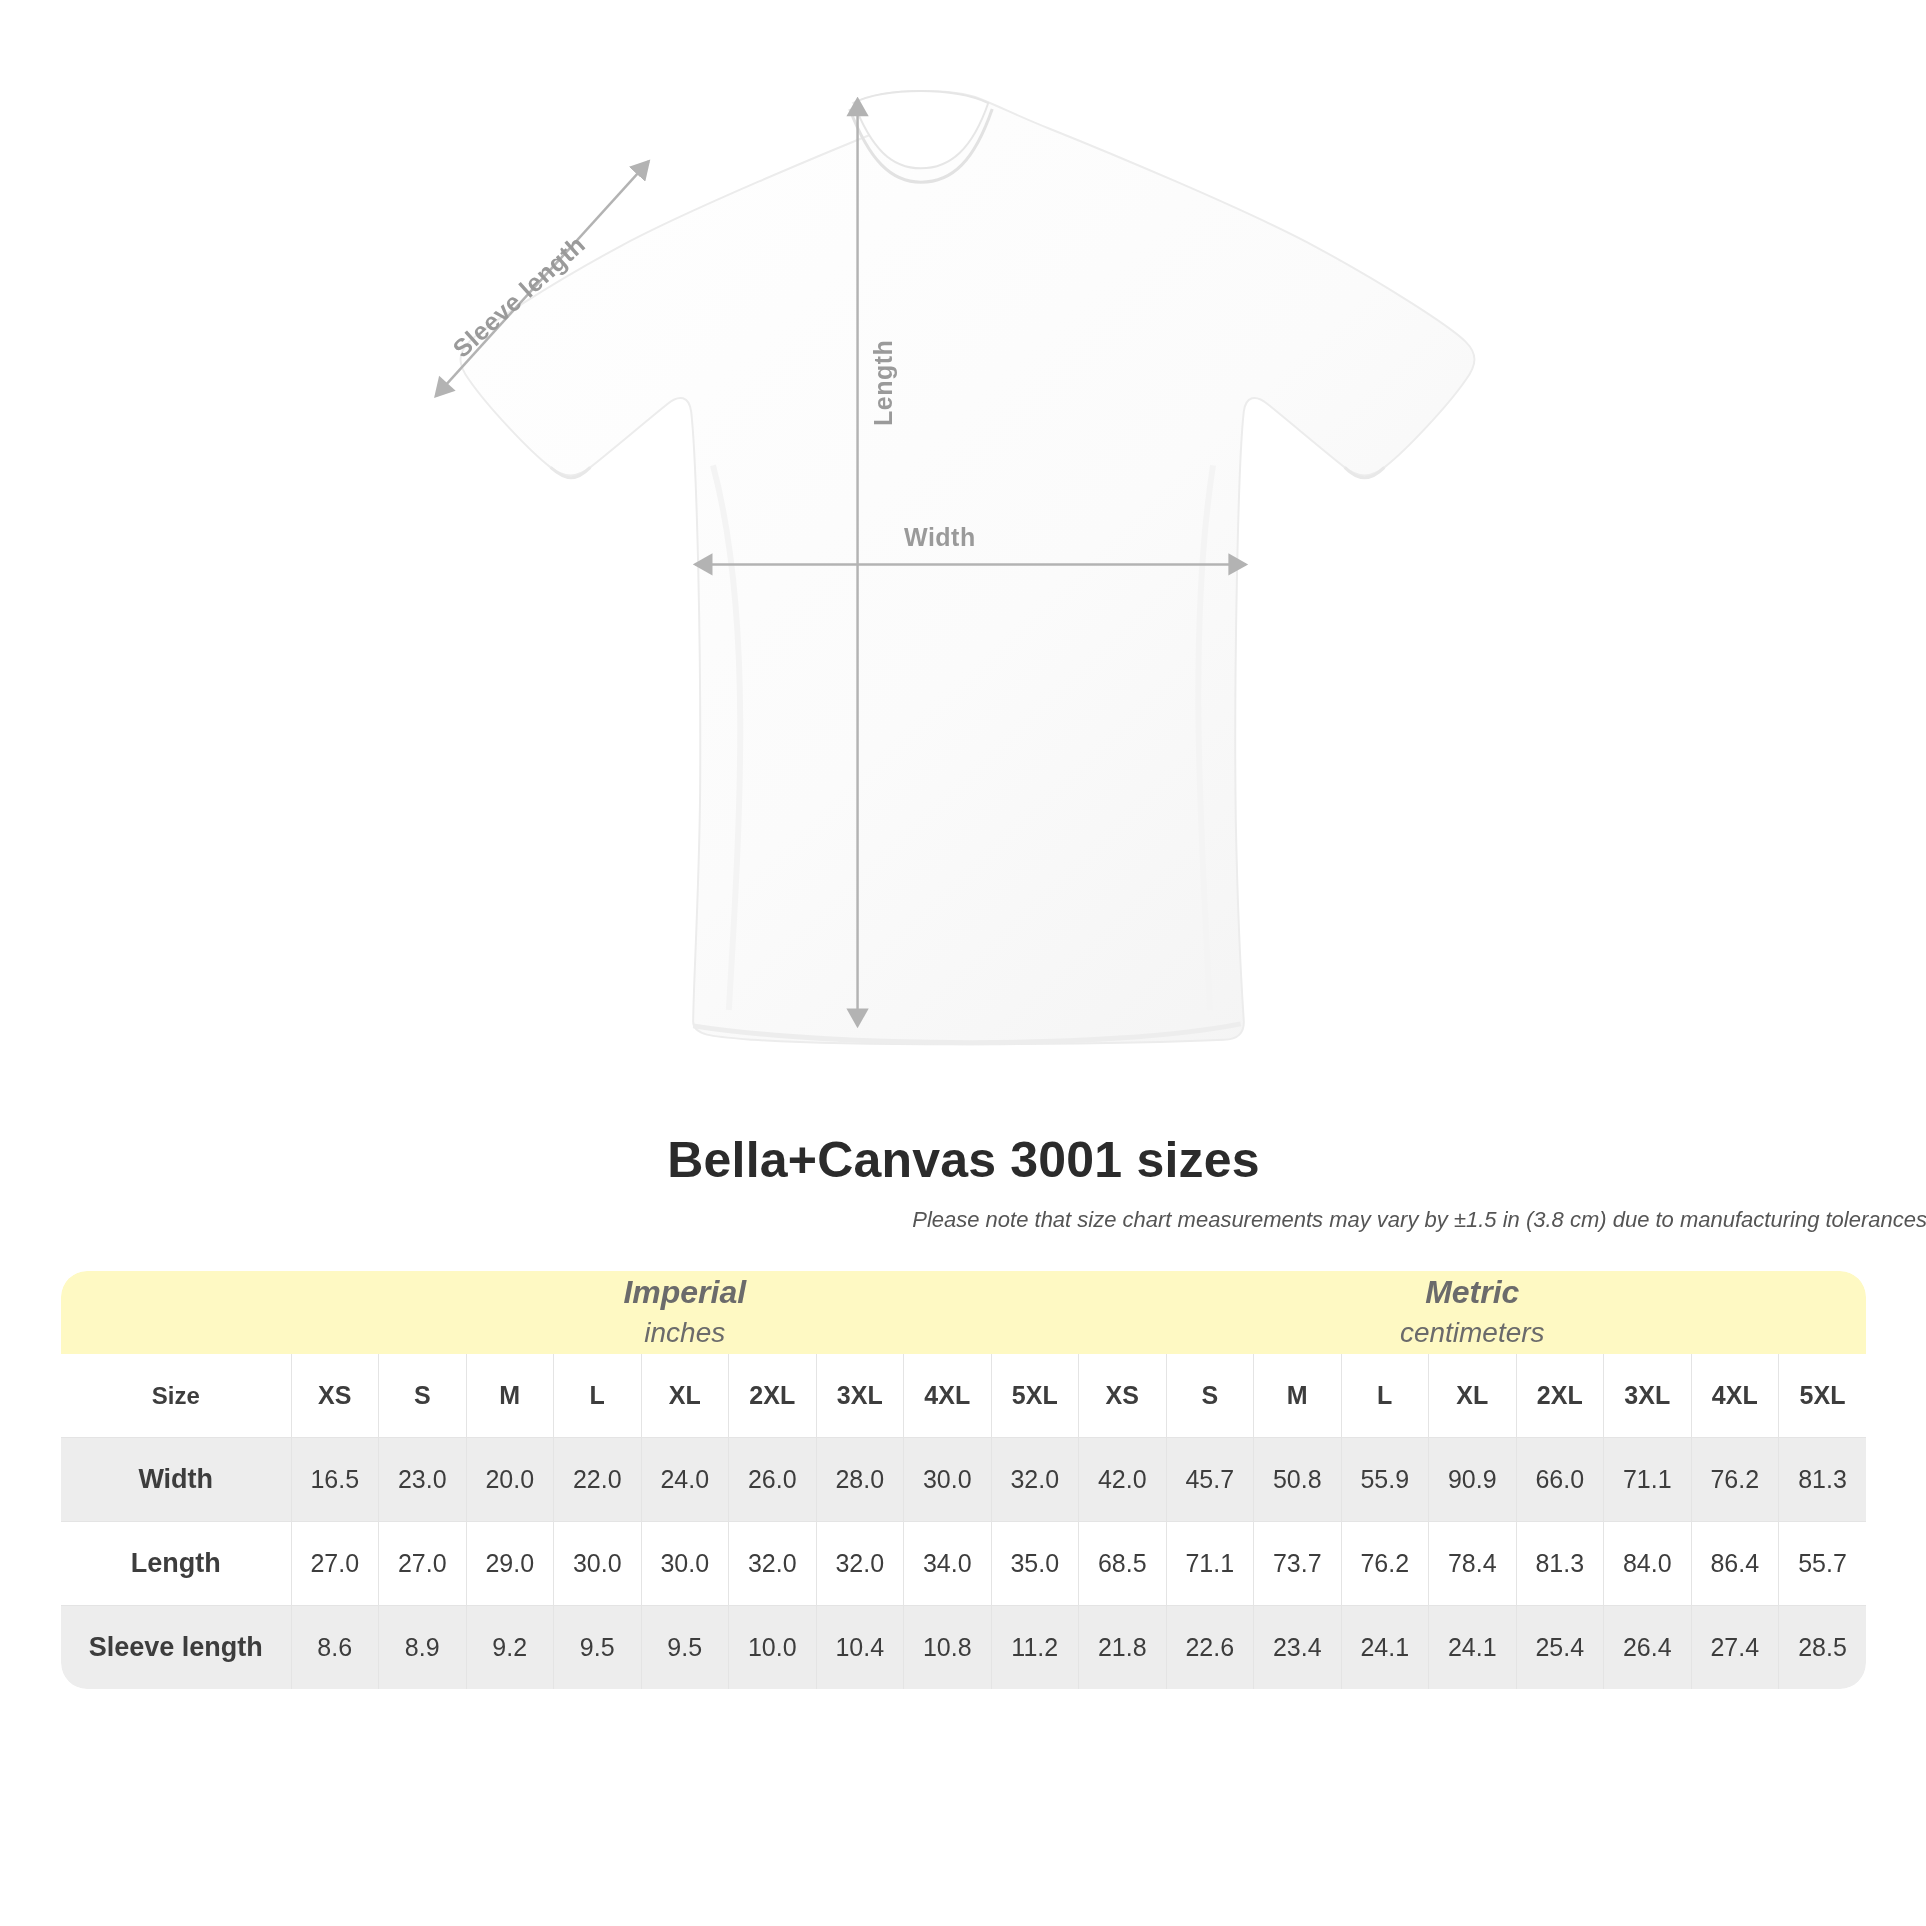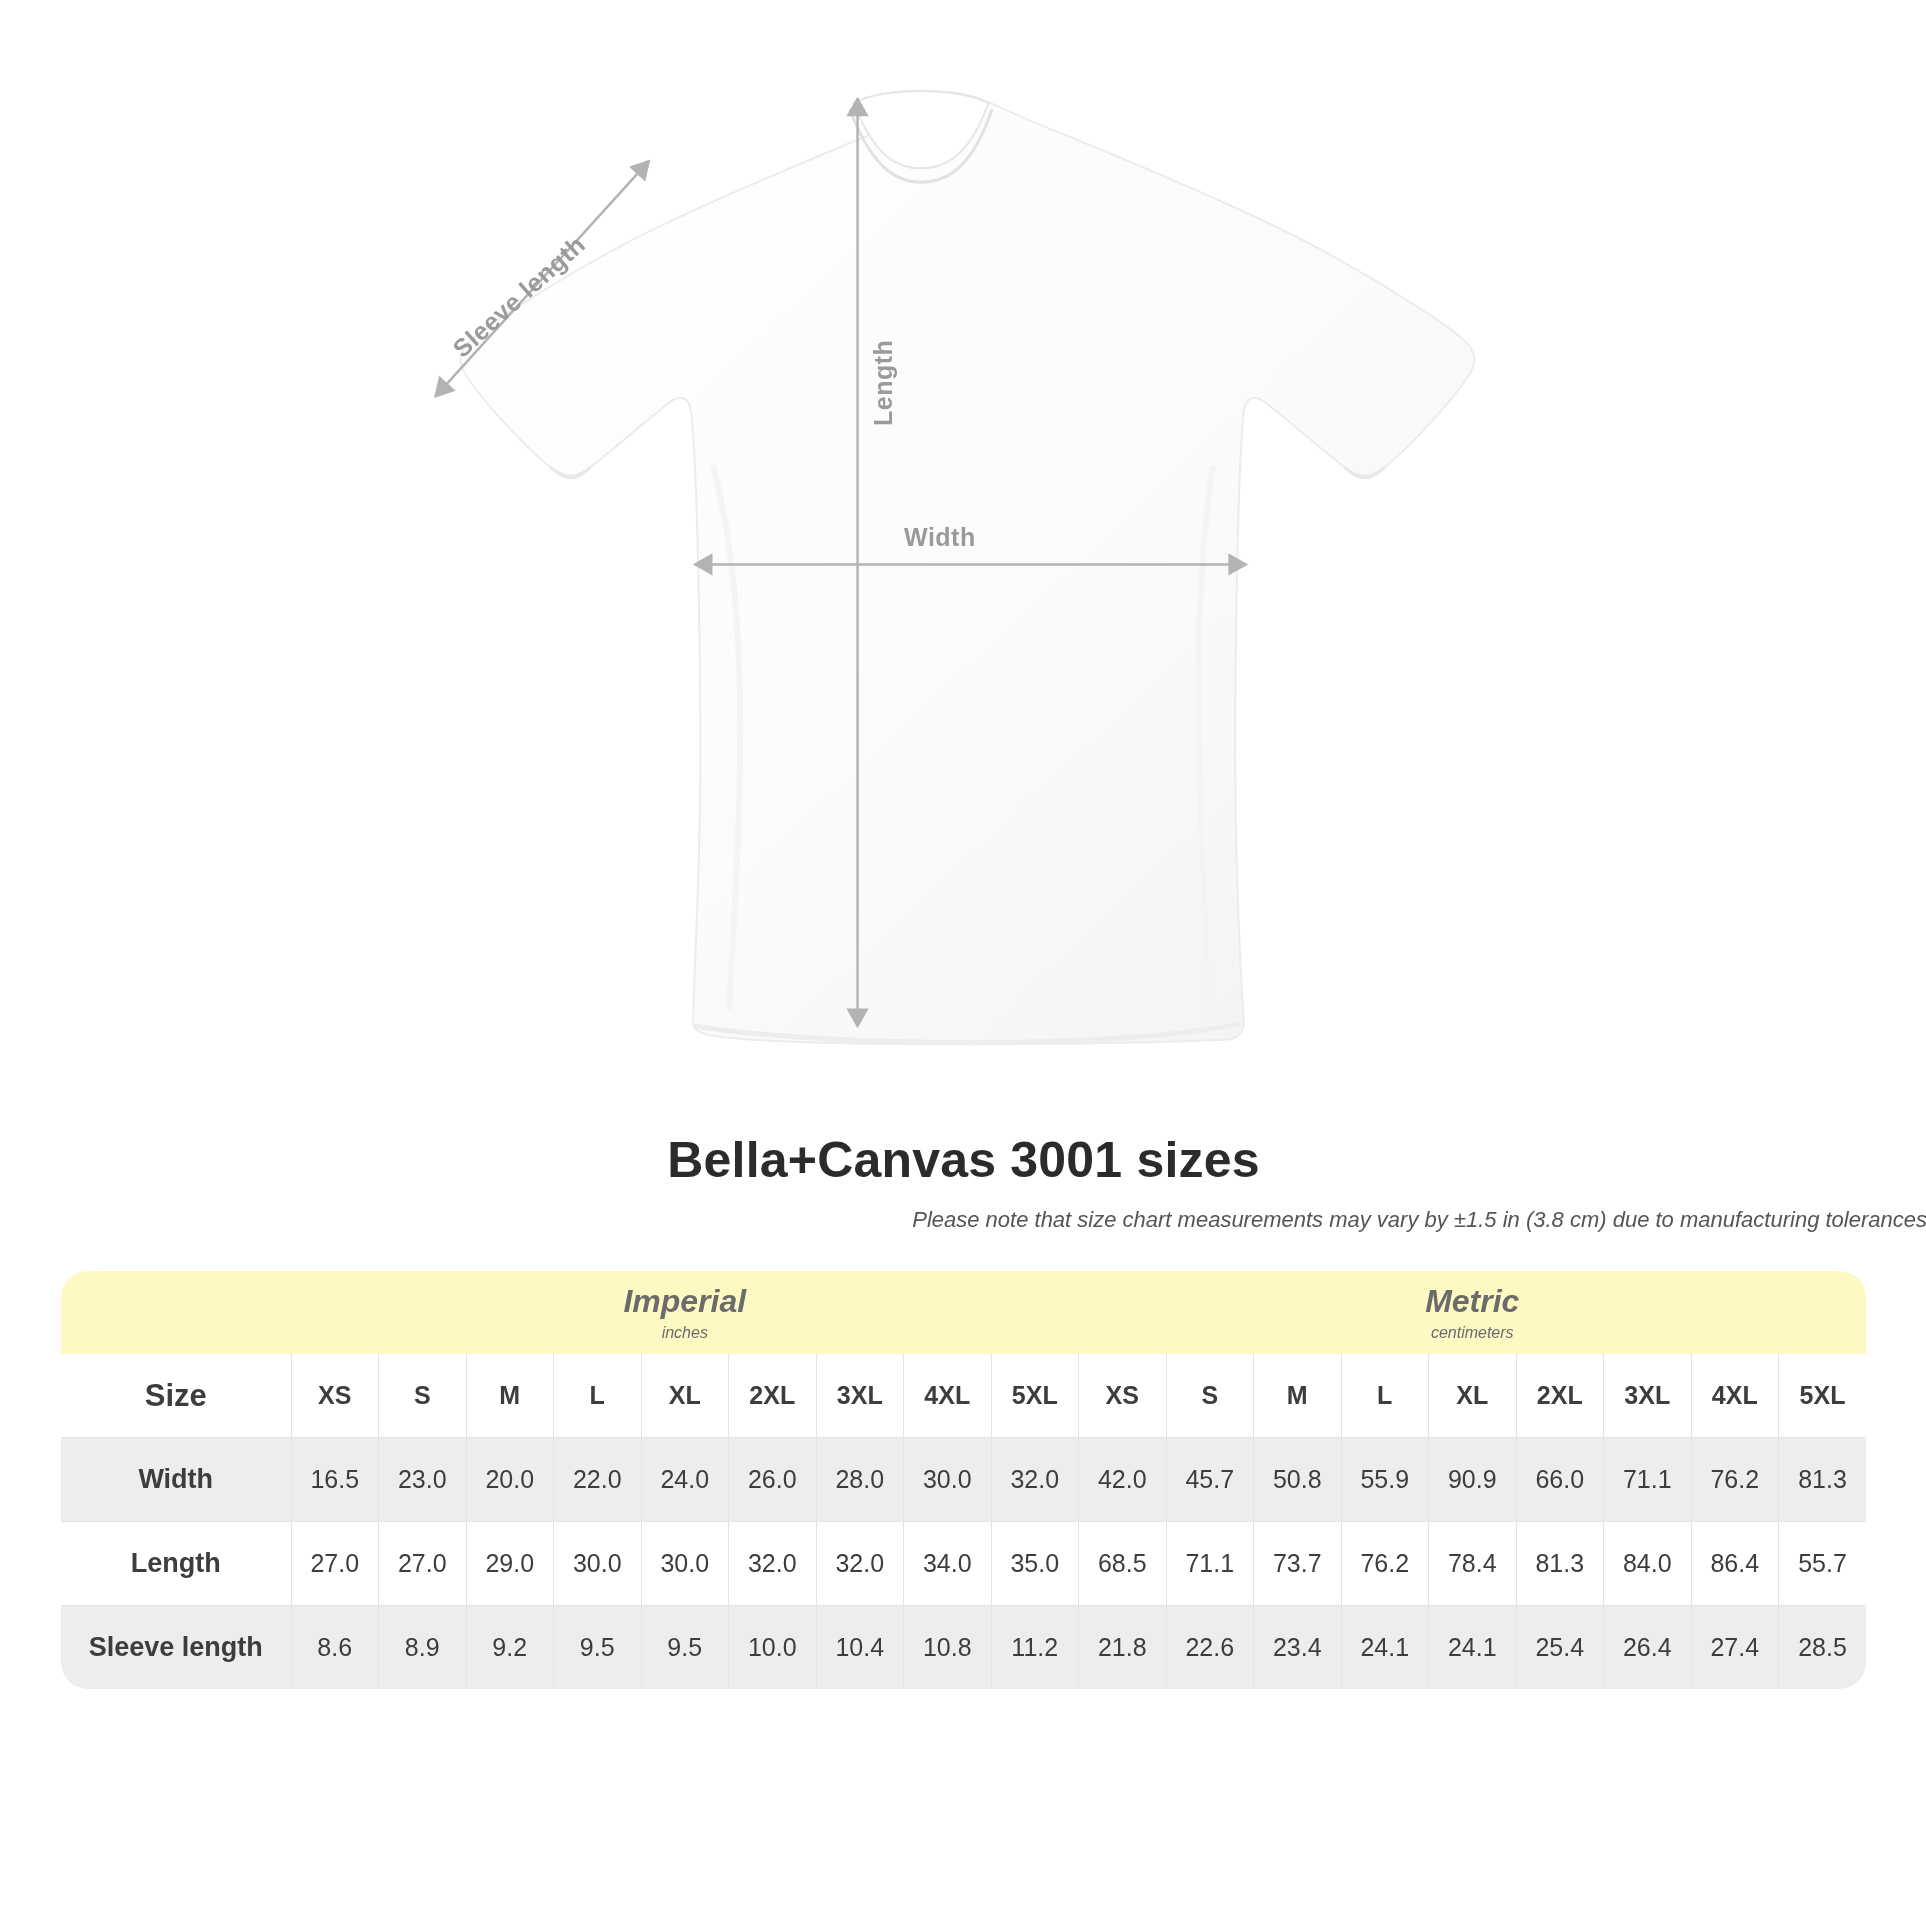--- a/index.html
+++ b/index.html
@@ -99,21 +99,21 @@
     height: 131px;
   }
   .unit-name {
     font-size: 32px;
     font-style: italic;
     font-weight: bold;
     color: #6b6b6b;
     line-height: 1.25;
   }
   .unit-sub {
-    font-size: 16px;
+    font-size: 28px;
     font-style: italic;
     color: #6b6b6b;
     line-height: 1.5;
   }
   .unit-row td.first-cell {
     border-top-left-radius: 26px;
   }
   .unit-row td.last-cell {
     border-top-right-radius: 26px;
   }
@@ -121,21 +121,21 @@
   
   .head-row td {
     background: #ffffff;
     font-weight: bold;
     color: #4a4a4a;
     font-size: 26px;
     border-right: 1px solid #e4e4e4;
   }
   .head-row td:last-child { border-right: none; }
   .head-row td.rowlabel {
-    font-size: 31px;
+    font-size: 24px;
   }
 
   
   .data-row td {
     border-right: 1px solid #e4e4e4;
     border-top: 1px solid #e4e4e4;
   }
   .data-row td:last-child { border-right: none; }
   .data-row td.rowlabel {
     font-weight: bold;

